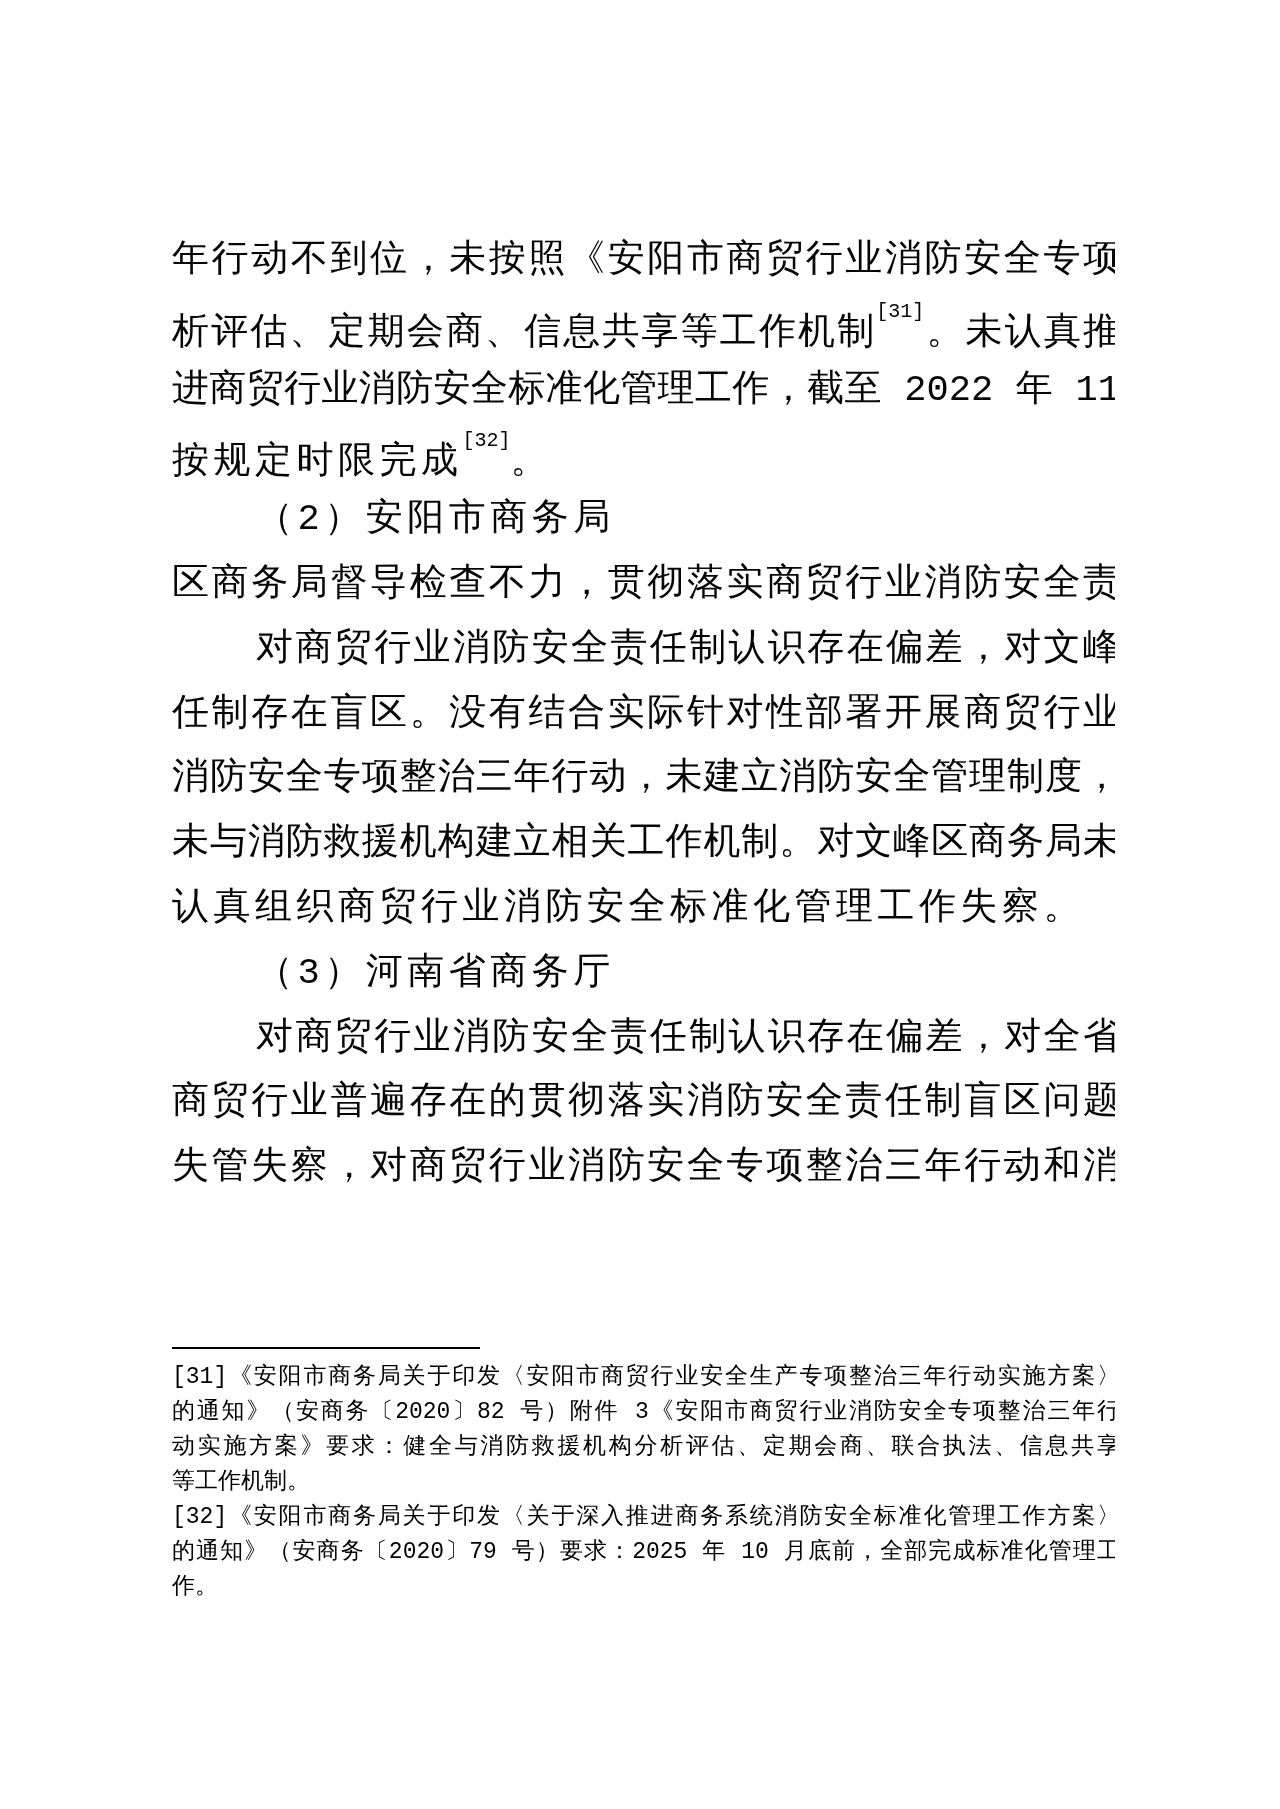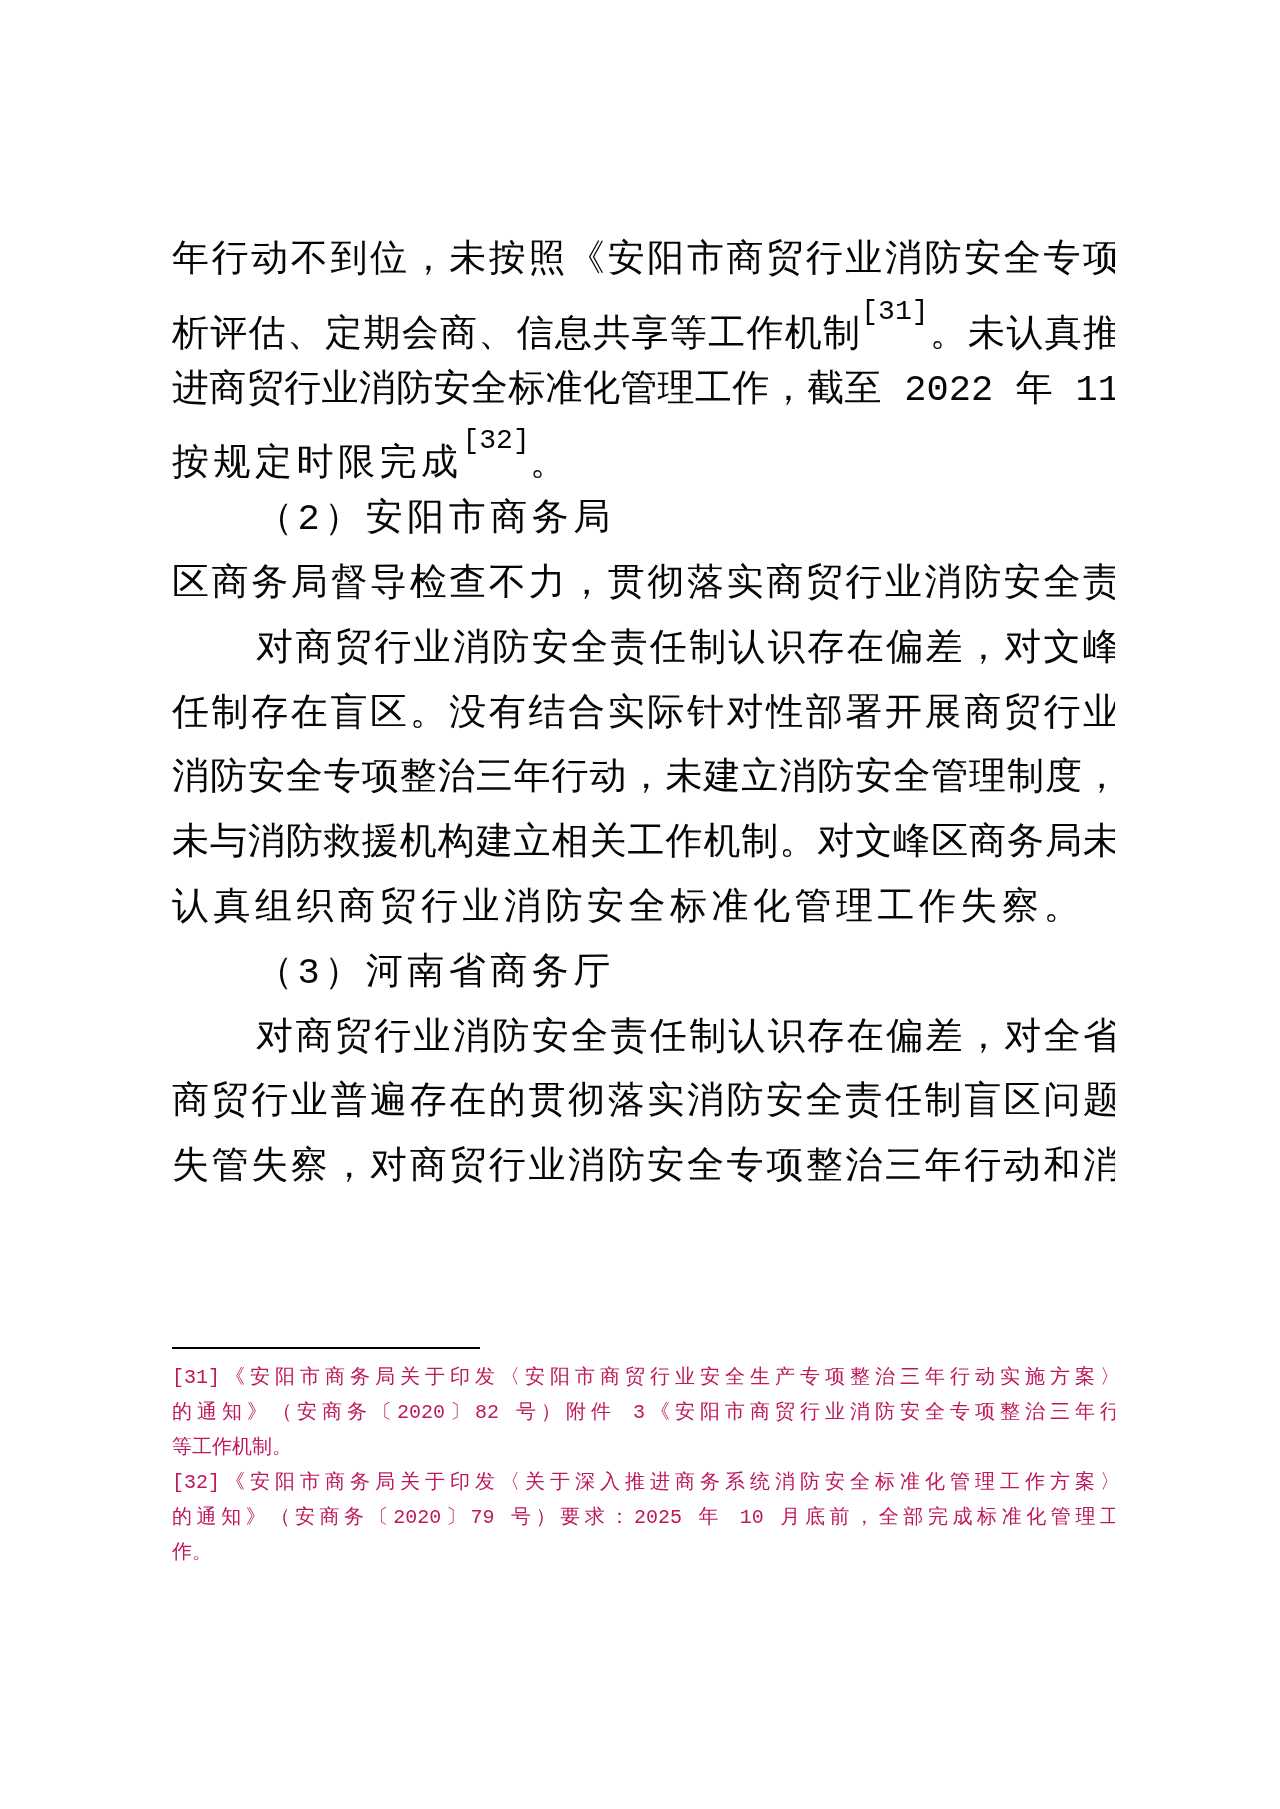--- a/index.html
+++ b/index.html
@@ -37,21 +37,21 @@
     text-align-last: justify;
     text-justify: inter-character;
   }
   .bline.part {
     letter-spacing: 4.5px;
   }
   .bline.ind {
     padding-left: 84px;
   }
   sup.fnref {
-    font-size: 28px;
+    font-size: 20px;
     position: relative;
     top: -13px;
     letter-spacing: 0;
   }
   
   #footnote-separator {
     position: absolute;
     left: 172px;
     top: 1347px;
     width: 308px;
@@ -60,23 +60,23 @@
   }
   #footnotes {
     position: absolute;
     left: 172px;
     top: 1360px;
     width: 948px;
   }
   .fline {
     height: 35px;
     line-height: 35px;
-    font-size: 20px;
+    font-size: 23px;
     white-space: nowrap;
-    color: #be185d;
+    color: #000000;
   }
   .fline.j {
     white-space: normal;
     text-align: justify;
     text-align-last: justify;
     text-justify: inter-character;
   }
   
   #page-number {
     position: absolute;
@@ -110,20 +110,21 @@
       <div class="bline j ind">对商贸行业消防安全责任制认识存在偏差，对全省</div>
       <div class="bline j">商贸行业普遍存在的贯彻落实消防安全责任制盲区问题</div>
       <div class="bline j">失管失察，对商贸行业消防安全专项整治三年行动和消</div>
     </div>
 
   <div id="footnote-separator"></div>
 
   <div id="footnotes">
       <div class="fline j">[31]《安阳市商务局关于印发〈安阳市商贸行业安全生产专项整治三年行动实施方案〉</div>
       <div class="fline j">的通知》（安商务〔2020〕82 号）附件 3《安阳市商贸行业消防安全专项整治三年行</div>
+      <div class="fline j">动实施方案》要求：健全与消防救援机构分析评估、定期会商、联合执法、信息共享</div>
       <div class="fline">等工作机制。</div>
       <div class="fline j">[32]《安阳市商务局关于印发〈关于深入推进商务系统消防安全标准化管理工作方案〉</div>
       <div class="fline j">的通知》（安商务〔2020〕79 号）要求：2025 年 10 月底前，全部完成标准化管理工</div>
       <div class="fline">作。</div>
     </div>
 
 
 </div>
 
 </body></html>

